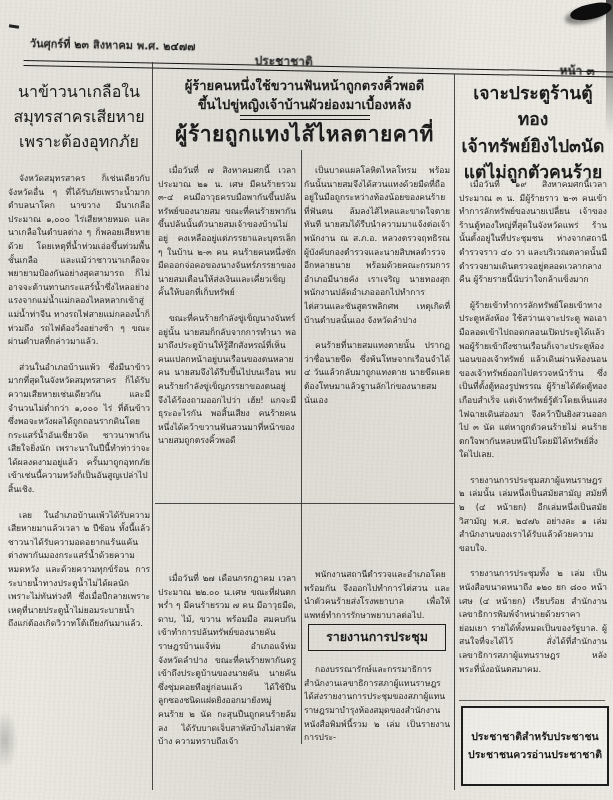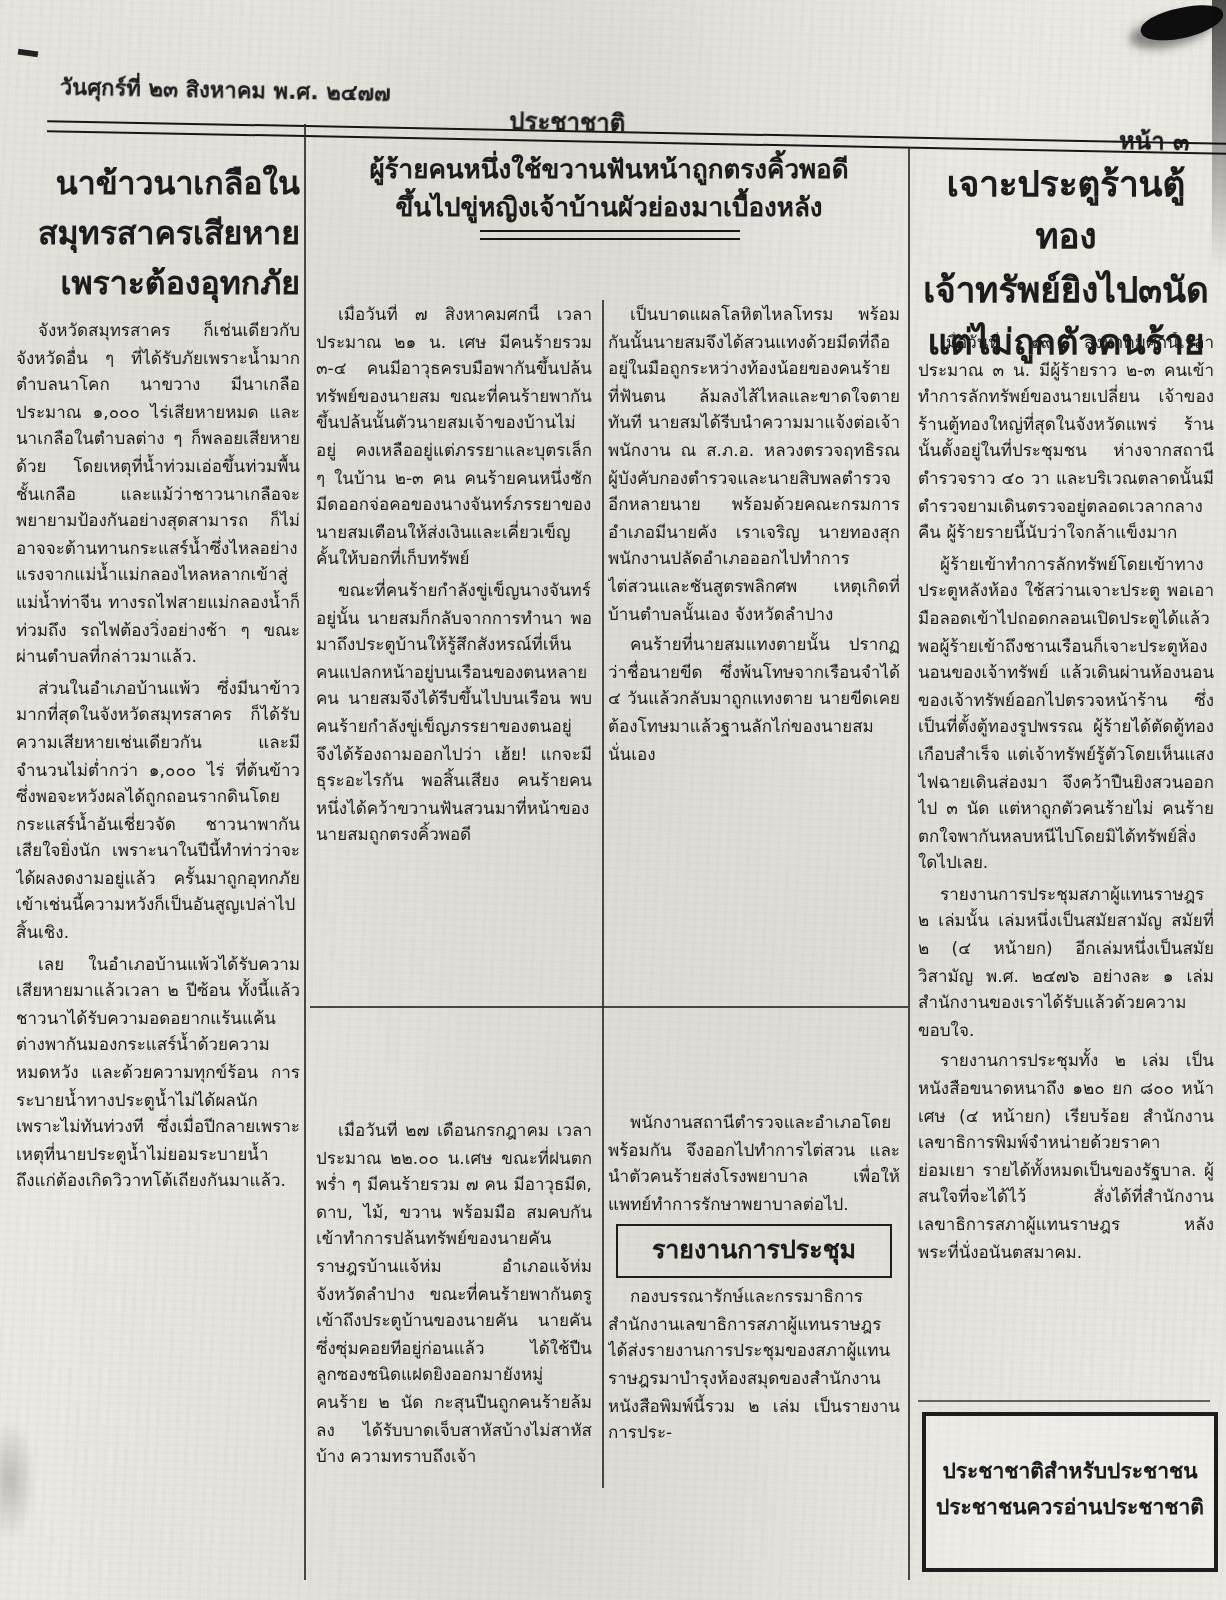--- a/index.html
+++ b/index.html
@@ -28,22 +28,22 @@
   
   .vrule{position:absolute;width:1px;background:#2b2b2b;opacity:.85;}
   .v1{left:152px;top:62px;height:728px;}
   .v2{left:301px;top:150px;height:594px;}
   .v3{left:454px;top:74px;height:716px;}
   .hrule-mid{position:absolute;left:155px;top:503px;width:299px;height:1px;background:#2b2b2b;opacity:.85;}
   .hrule-col4{position:absolute;left:459px;top:700px;width:146px;height:1px;background:#2b2b2b;opacity:.7;}
   
   .col{position:absolute;overflow:hidden;filter:blur(.18px);}
   .body-text{font-size:8.5px;line-height:1.6;text-align:justify;}
-  .body-text p{margin:0 0 2px;text-indent:11px;}
-  .h-left{position:absolute;left:8px;top:80px;width:142px;text-align:right;font-weight:bold;font-size:16px;line-height:1.55;filter:blur(.2px);}
+  .body-text p{margin:12px 0 2px;text-indent:11px;}
+  .h-left{position:absolute;left:8px;top:80px;width:142px;text-align:center;font-weight:normal;font-size:16px;line-height:1.55;filter:blur(.2px);}
   .c1body{left:8px;top:160px;width:142px;height:528px;}
   .mid-head{position:absolute;left:156px;top:77px;width:297px;text-align:center;filter:blur(.2px);}
   .kicker{font-weight:bold;font-size:13px;line-height:1.45;}
   .dbl-underline{width:130px;height:3px;margin:0 auto 1px;border-top:1px solid #161616;border-bottom:1px solid #161616;}
   .big-head{font-weight:bold;font-size:21px;line-height:1.25;letter-spacing:.5px;}
   .c2body{left:158px;top:152px;width:138px;height:350px;}
   .c3body{left:304px;top:152px;width:146px;height:350px;}
   .sub-head{position:absolute;left:156px;top:508px;width:297px;text-align:center;font-weight:bold;font-size:14.5px;line-height:1.5;filter:blur(.2px);}
   .sub-div{width:56px;height:2px;margin:2px auto 0;border-top:1.5px solid #161616;}
   .c2b{left:158px;top:560px;width:138px;height:186px;}
@@ -85,20 +85,21 @@
   <div class="col c1body body-text">
     <p>จังหวัดสมุทรสาคร ก็เช่นเดียวกับจังหวัดอื่น ๆ ที่ได้รับภัยเพราะน้ำมาก ตำบลนาโคก นาขวาง มีนาเกลือประมาณ ๑,๐๐๐ ไร่เสียหายหมด และนาเกลือในตำบลต่าง ๆ ก็พลอยเสียหายด้วย โดยเหตุที่น้ำท่วมเอ่อขึ้นท่วมพื้นชั้นเกลือ และแม้ว่าชาวนาเกลือจะพยายามป้องกันอย่างสุดสามารถ ก็ไม่อาจจะต้านทานกระแสร์น้ำซึ่งไหลอย่างแรงจากแม่น้ำแม่กลองไหลหลากเข้าสู่แม่น้ำท่าจีน ทางรถไฟสายแม่กลองน้ำก็ท่วมถึง รถไฟต้องวิ่งอย่างช้า ๆ ขณะผ่านตำบลที่กล่าวมาแล้ว.</p>
     <p>ส่วนในอำเภอบ้านแพ้ว ซึ่งมีนาข้าวมากที่สุดในจังหวัดสมุทรสาคร ก็ได้รับความเสียหายเช่นเดียวกัน และมีจำนวนไม่ต่ำกว่า ๑,๐๐๐ ไร่ ที่ต้นข้าวซึ่งพอจะหวังผลได้ถูกถอนรากดินโดยกระแสร์น้ำอันเชี่ยวจัด ชาวนาพากันเสียใจยิ่งนัก เพราะนาในปีนี้ทำท่าว่าจะได้ผลงดงามอยู่แล้ว ครั้นมาถูกอุทกภัยเข้าเช่นนี้ความหวังก็เป็นอันสูญเปล่าไปสิ้นเชิง.</p>
     <p>เลย ในอำเภอบ้านแพ้วได้รับความเสียหายมาแล้วเวลา ๒ ปีซ้อน ทั้งนี้แล้วชาวนาได้รับความอดอยากแร้นแค้น ต่างพากันมองกระแสร์น้ำด้วยความหมดหวัง และด้วยความทุกข์ร้อน การระบายน้ำทางประตูน้ำไม่ได้ผลนัก เพราะไม่ทันท่วงที ซึ่งเมื่อปีกลายเพราะเหตุที่นายประตูน้ำไม่ยอมระบายน้ำ ถึงแก่ต้องเกิดวิวาทโต้เถียงกันมาแล้ว.</p>
   </div>
 
   <div class="mid-head">
     <div class="kicker">ผู้ร้ายคนหนึ่งใช้ขวานฟันหน้าถูกตรงคิ้วพอดี</div>
     <div class="kicker">ขึ้นไปขู่หญิงเจ้าบ้านผัวย่องมาเบื้องหลัง</div>
     <div class="dbl-underline"></div>
+    <div class="big-head">ผู้ร้ายถูกแทงไส้ไหลตายคาที่</div>
   </div>
   <div class="col c2body body-text">
     <p>เมื่อวันที่ ๗ สิงหาคมศกนี้ เวลาประมาณ ๒๑ น. เศษ มีคนร้ายรวม ๓-๔ คนมีอาวุธครบมือพากันขึ้นปล้นทรัพย์ของนายสม ขณะที่คนร้ายพากันขึ้นปล้นนั้นตัวนายสมเจ้าของบ้านไม่อยู่ คงเหลืออยู่แต่ภรรยาและบุตรเล็ก ๆ ในบ้าน ๒-๓ คน คนร้ายคนหนึ่งชักมีดออกจ่อคอของนางจันทร์ภรรยาของนายสมเตือนให้ส่งเงินและเคี่ยวเข็ญคั้นให้บอกที่เก็บทรัพย์</p>
     <p>ขณะที่คนร้ายกำลังขู่เข็ญนางจันทร์อยู่นั้น นายสมก็กลับจากการทำนา พอมาถึงประตูบ้านให้รู้สึกสังหรณ์ที่เห็นคนแปลกหน้าอยู่บนเรือนของตนหลายคน นายสมจึงได้รีบขึ้นไปบนเรือน พบคนร้ายกำลังขู่เข็ญภรรยาของตนอยู่ จึงได้ร้องถามออกไปว่า เฮ้ย! แกจะมีธุระอะไรกัน พอสิ้นเสียง คนร้ายคนหนึ่งได้คว้าขวานฟันสวนมาที่หน้าของนายสมถูกตรงคิ้วพอดี</p>
   </div>
   <div class="col c3body body-text">
     <p>เป็นบาดแผลโลหิตไหลโทรม พร้อมกันนั้นนายสมจึงได้สวนแทงด้วยมีดที่ถืออยู่ในมือถูกระหว่างท้องน้อยของคนร้ายที่ฟันตน ล้มลงไส้ไหลและขาดใจตายทันที นายสมได้รีบนำความมาแจ้งต่อเจ้าพนักงาน ณ ส.ภ.อ. หลวงตรวจฤทธิรณ ผู้บังคับกองตำรวจและนายสิบพลตำรวจอีกหลายนาย พร้อมด้วยคณะกรมการอำเภอมีนายคัง เราเจริญ นายทองสุก พนักงานปลัดอำเภอออกไปทำการไต่สวนและชันสูตรพลิกศพ เหตุเกิดที่บ้านตำบลนั้นเอง จังหวัดลำปาง</p>
     <p>คนร้ายที่นายสมแทงตายนั้น ปรากฏว่าชื่อนายขีด ซึ่งพ้นโทษจากเรือนจำได้ ๔ วันแล้วกลับมาถูกแทงตาย นายขีดเคยต้องโทษมาแล้วฐานลักไก่ของนายสมนั่นเอง</p>
   </div>
 

